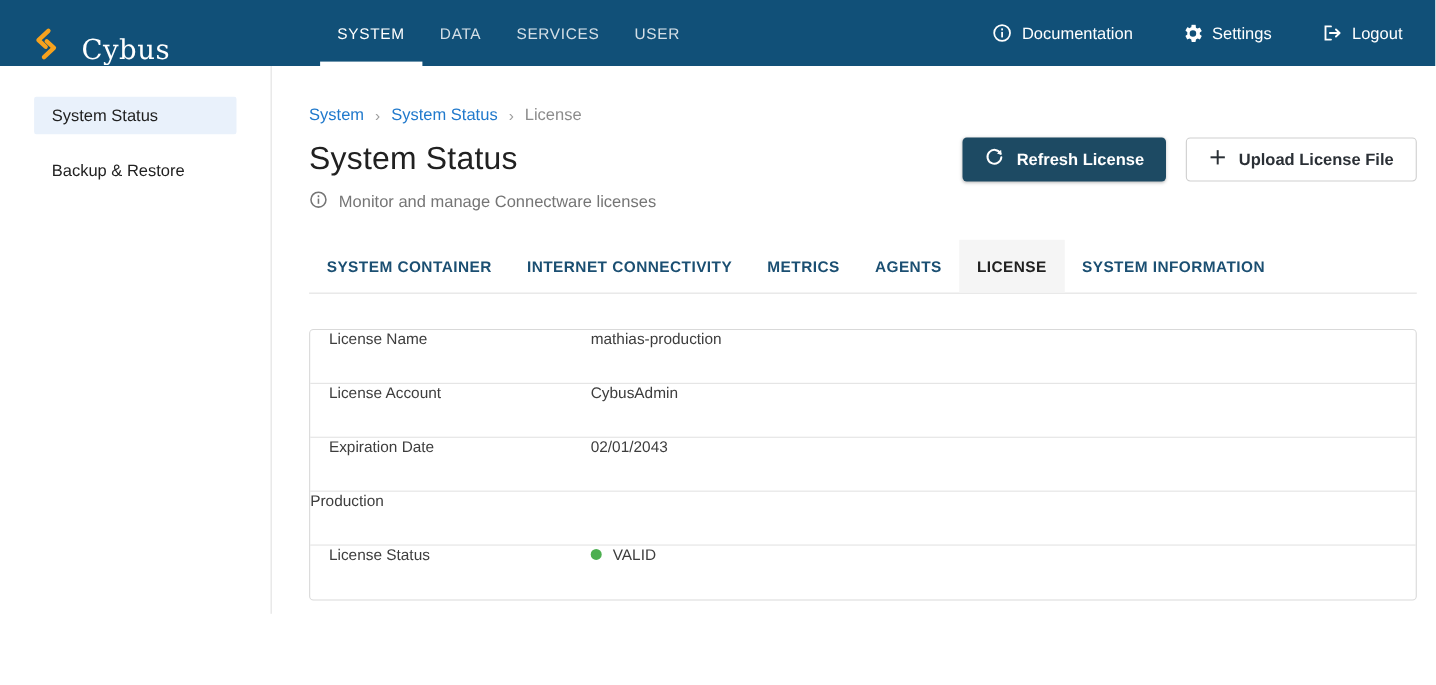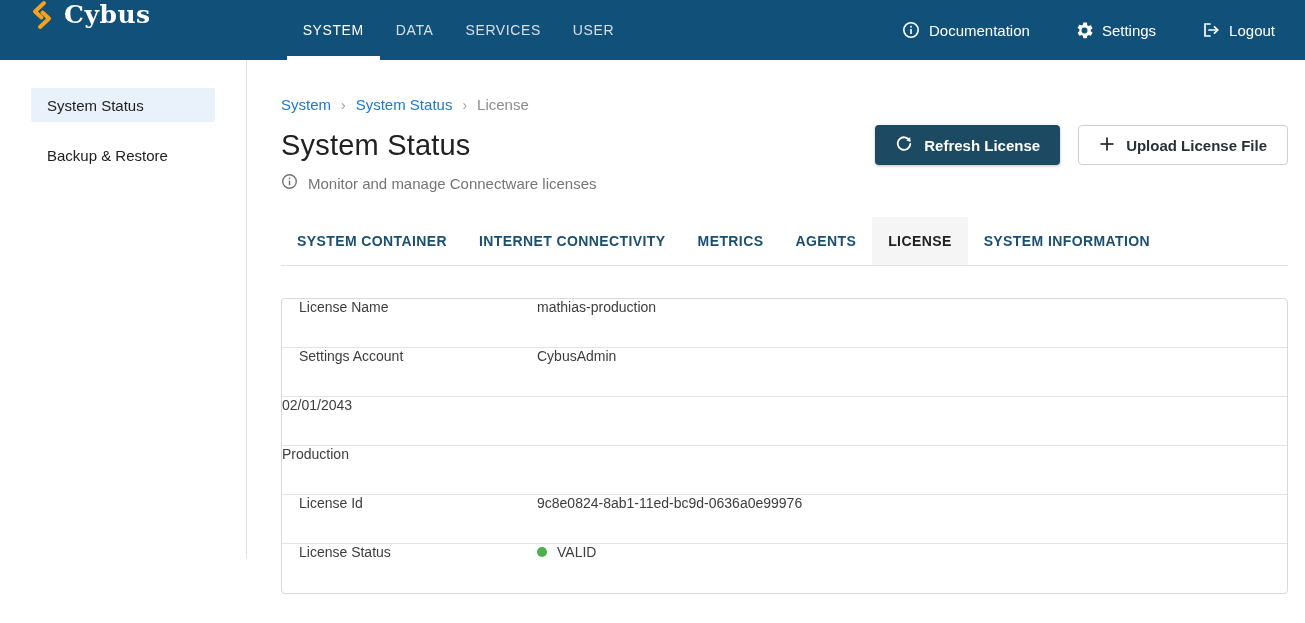--- a/index.html
+++ b/index.html
@@ -1,21 +1,21 @@
 <!DOCTYPE html>
 <html><head>
 <meta charset="utf-8">
 <style>
   * { margin: 0; padding: 0; box-sizing: border-box; }
   html, body { width: 1305px; height: 623px; overflow: hidden; background: #fff;
     font-family: "Liberation Sans", sans-serif; }
 
   
   .header { height: 60px; background: #115078; display: flex; align-items: stretch; }
-  .logo { display: flex; align-items: flex-start; gap: 10px; margin-left: 30px; font-weight: bold; }
+  .logo { display: flex; align-items: flex-end; gap: 20px; margin-left: 30px; }
   .logo-text { color: #ffffff; font-family: "DejaVu Serif", serif; font-size: 25px; letter-spacing: 0.5px; }
   .main-nav { display: flex; margin-left: 136px; }
   .nav-item { position: relative; display: flex; align-items: center; padding: 0 16px;
     color: rgba(255,255,255,0.82); font-size: 14px; letter-spacing: 0.6px; cursor: pointer; }
   .nav-item.active { color: #ffffff; }
   .nav-item.active::after { content: ""; position: absolute; left: 0; right: 0; bottom: 0;
     height: 4px; background: #ffffff; }
   .header-actions { margin-left: auto; margin-right: 30px; display: flex; align-items: center; gap: 46px; }
   .header-action { display: flex; align-items: center; gap: 9px; color: #ffffff;
     font-size: 15px; cursor: pointer; }
@@ -175,32 +175,29 @@
       <div class="tab active">LICENSE</div>
       <div class="tab">SYSTEM INFORMATION</div>
     </div>
 
     <div class="card">
       <div class="row">
         <div class="row-label">License Name</div>
         <div class="row-value">mathias-production</div>
       </div>
       <div class="row">
-        <div class="row-label">Settings Account</div>
+        <div class="row-label">License Account</div>
         <div class="row-value">CybusAdmin</div>
       </div>
       <div class="row">
+        <div class="row-label">Expiration Date</div>
         <div class="row-value">02/01/2043</div>
       </div>
       <div class="row">
         <div class="row-value">Production</div>
-      </div>
-      <div class="row">
-        <div class="row-label">License Id</div>
-        <div class="row-value">9c8e0824-8ab1-11ed-bc9d-0636a0e99976</div>
       </div>
       <div class="row">
         <div class="row-label">License Status</div>
         <div class="row-value">
           <span class="status-dot"></span>
           <span>VALID</span>
         </div>
       </div>
     </div>
 

